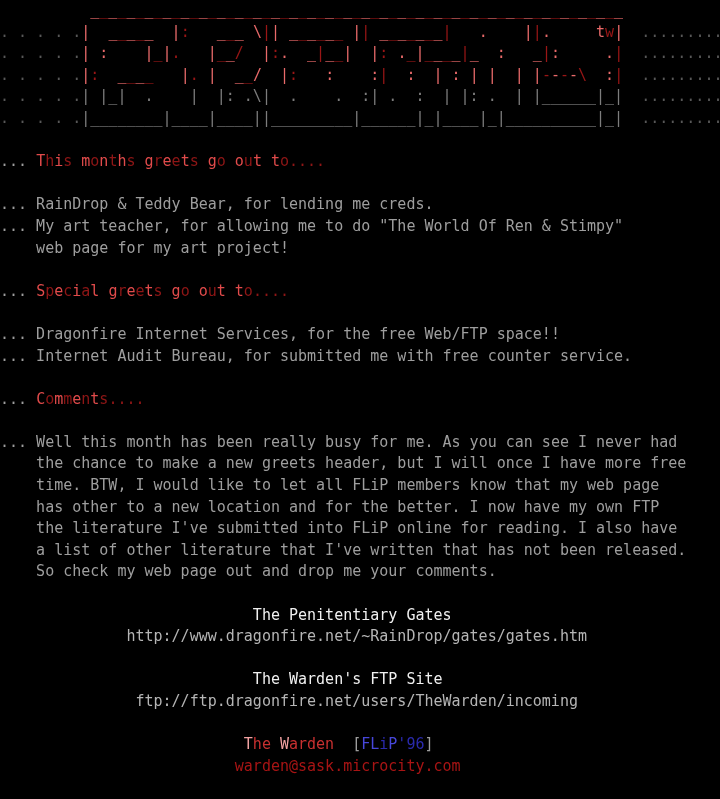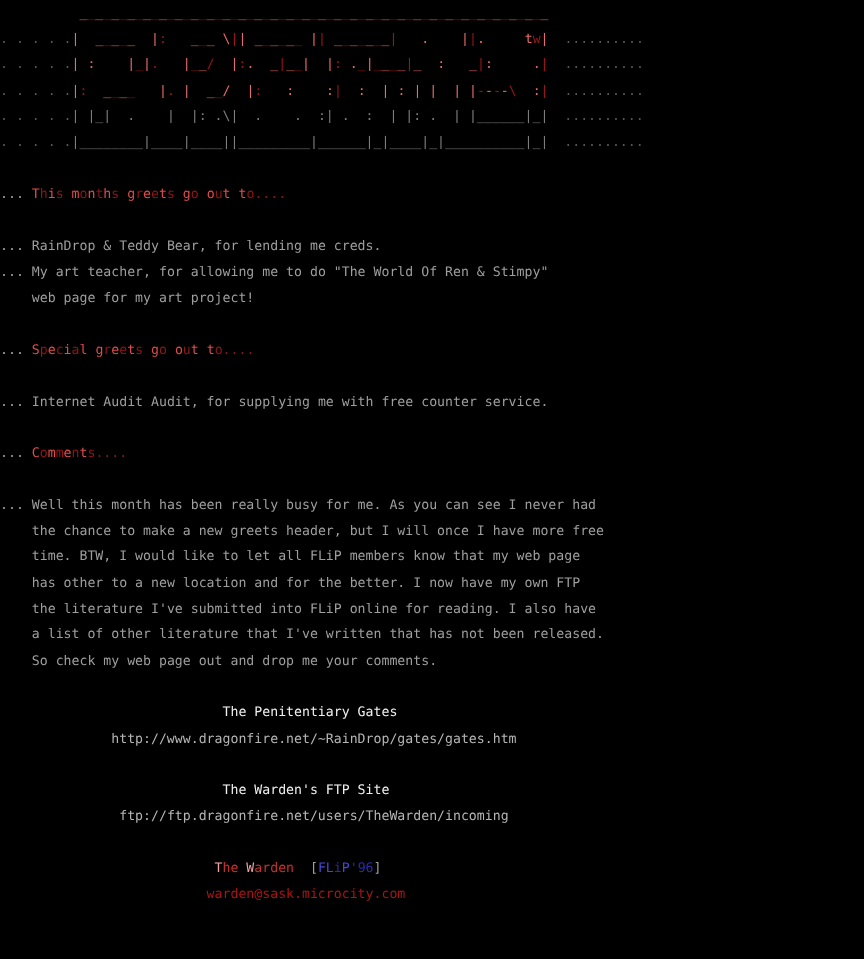--- a/index.html
+++ b/index.html
@@ -7,21 +7,21 @@
     --bg:#000000; --body:#9e9e9e; --dots:#585858; --artgray:#7d7d7d;
     --white:#f0f0f0; --url:#b5b5b5; --reddark:#8f1616; --emailred:#a81414;
   }
   html,body{margin:0;padding:0;}
   body{
     width:720px;height:799px;overflow:hidden;background:var(--bg);
     font-family:"DejaVu Sans Mono", monospace;
   }
   #screen{
     width:720px;height:798px;
-    font-size:11px;line-height:21.6px;
+    font-size:15px;line-height:21.6px;
   }
   .line{height:21.6px;white-space:pre;}
   .c-body{color:var(--body);}
   .c-dots{color:var(--dots);}
   .c-grayart{color:var(--artgray);}
   .c-white{color:var(--white);}
   .c-url{color:var(--url);}
   .c-reddark{color:var(--reddark);}
   .c-email{color:var(--emailred);}
   .ind10{padding-left:10ch;}
@@ -58,21 +58,22 @@
   <div class="line c-body">... RainDrop &amp; Teddy Bear, for lending me creds.</div>
   <div class="line c-body">... My art teacher, for allowing me to do "The World Of Ren &amp; Stimpy"</div>
   <div class="line c-body">    web page for my art project!</div>
 
   <div class="line"></div>
 
   <div class="line"><span class="c-body">... </span><span><span style="color: rgb(225, 75, 75);">S</span><span style="color: rgb(143, 22, 22);">p</span><span style="color: rgb(225, 75, 75);">e</span><span style="color: rgb(143, 22, 22);">c</span><span style="color: rgb(225, 75, 75);">i</span><span style="color: rgb(143, 22, 22);">a</span><span style="color: rgb(225, 75, 75);">l</span> <span style="color: rgb(225, 75, 75);">g</span><span style="color: rgb(143, 22, 22);">r</span><span style="color: rgb(225, 75, 75);">e</span><span style="color: rgb(143, 22, 22);">e</span><span style="color: rgb(225, 75, 75);">t</span><span style="color: rgb(143, 22, 22);">s</span> <span style="color: rgb(225, 75, 75);">g</span><span style="color: rgb(143, 22, 22);">o</span> <span style="color: rgb(225, 75, 75);">o</span><span style="color: rgb(143, 22, 22);">u</span><span style="color: rgb(225, 75, 75);">t</span> <span style="color: rgb(225, 75, 75);">t</span><span style="color: rgb(143, 22, 22);">o</span></span><span class="c-reddark">....</span></div>
 
   <div class="line"></div>
 
-  <div class="line c-body">... Internet Audit Audit, for supplying me with free counter service.</div>
+  <div class="line c-body">... Dragonfire Internet Services, for the free Web/FTP space!!</div>
+  <div class="line c-body">... Internet Audit Bureau, for submitted me with free counter service.</div>
 
   <div class="line"></div>
 
   <div class="line"><span class="c-body">... </span><span><span style="color: rgb(225, 75, 75);">C</span><span style="color: rgb(143, 22, 22);">o</span><span style="color: rgb(225, 75, 75);">m</span><span style="color: rgb(143, 22, 22);">m</span><span style="color: rgb(225, 75, 75);">e</span><span style="color: rgb(143, 22, 22);">n</span><span style="color: rgb(225, 75, 75);">t</span><span style="color: rgb(143, 22, 22);">s</span></span><span class="c-reddark">....</span></div>
 
   <div class="line"></div>
 
   <div class="line c-body">... Well this month has been really busy for me. As you can see I never had</div>
   <div class="line c-body">    the chance to make a new greets header, but I will once I have more free</div>
   <div class="line c-body">    time. BTW, I would like to let all FLiP members know that my web page</div>

